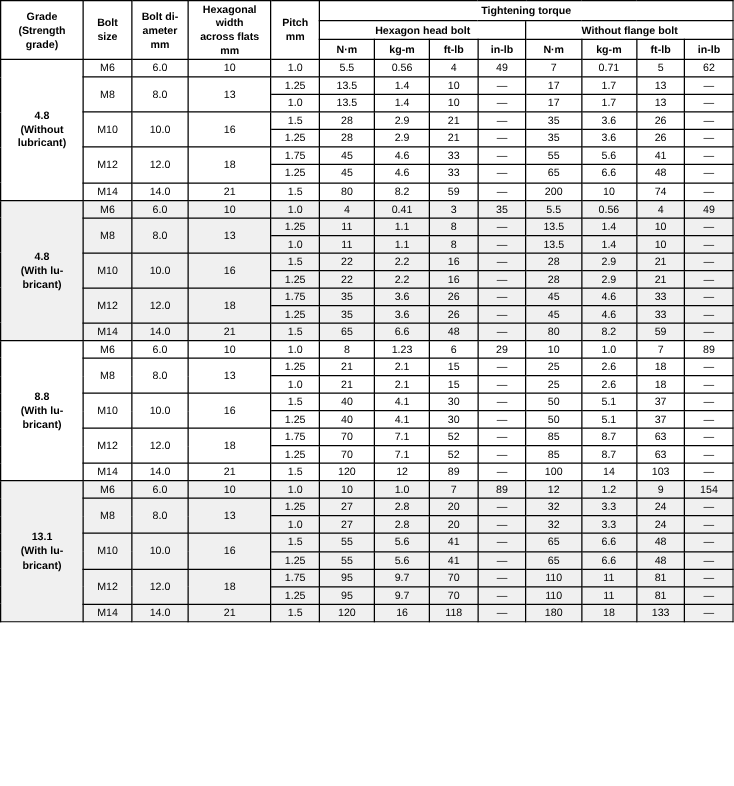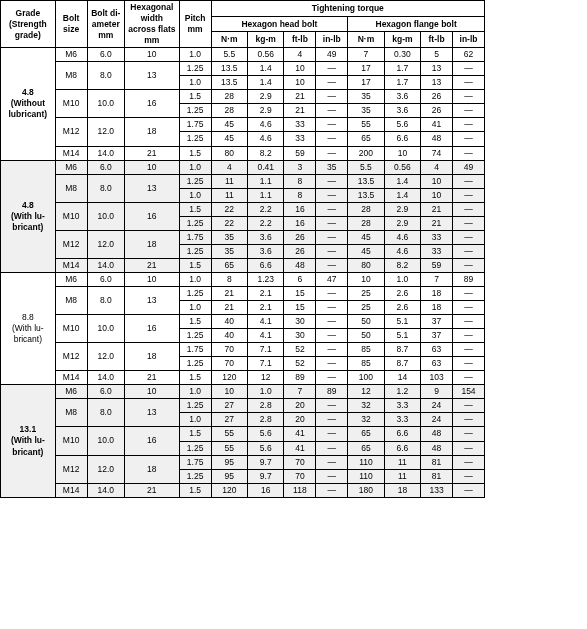--- a/index.html
+++ b/index.html
@@ -3,21 +3,21 @@
   <meta charset="utf-8">
   <style>
     * { box-sizing: border-box; margin: 0; padding: 0; }
     body {
       font-family: Arial, sans-serif;
       font-size: 9px;
       background: #fff;
       width: 587px;
     }
     .table-container {
-      width: 485px;
+      width: 587px;
       overflow: hidden;
     }
     table {
       border-collapse: collapse;
       width: 100%;
       font-size: 8.5px;
     }
     th, td {
       border: 1px solid #000;
       text-align: center;
@@ -38,21 +38,21 @@
       <tr>
         <th rowspan="3" style="width:48px;">Grade<br>(Strength<br>grade)</th>
         <th rowspan="3" style="width:28px;">Bolt<br>size</th>
         <th rowspan="3" style="width:32px;">Bolt di-<br>ameter<br>mm</th>
         <th rowspan="3" style="width:44px;">Hexagonal<br>width<br>across flats<br>mm</th>
         <th rowspan="3" style="width:28px;">Pitch<br>mm</th>
         <th colspan="8">Tightening torque</th>
       </tr>
       <tr>
         <th colspan="4">Hexagon head bolt</th>
-        <th colspan="4">Hexagon flange bolt</th>
+        <th colspan="4">Without flange bolt</th>
       </tr>
       <tr>
         <th style="width:32px;">N·m</th>
         <th style="width:32px;">kg-m</th>
         <th style="width:28px;">ft-lb</th>
         <th style="width:28px;">in-lb</th>
         <th style="width:32px;">N·m</th>
         <th style="width:32px;">kg-m</th>
         <th style="width:28px;">ft-lb</th>
         <th style="width:28px;">in-lb</th>
@@ -65,21 +65,21 @@
 lubricant)</td>
           <td rowspan="1" style="vertical-align: middle;">M6</td>
           <td rowspan="1" style="vertical-align: middle;">6.0</td>
           <td rowspan="1" style="vertical-align: middle;">10</td>
           <td>1.0</td>
           <td>5.5</td>
           <td>0.56</td>
           <td>4</td>
           <td>49</td>
           <td>7</td>
-          <td>0.30</td>
+          <td>0.71</td>
           <td>5</td>
           <td>62</td>
         </tr>
         <tr style="background: rgb(255, 255, 255);">
           <td rowspan="2" style="vertical-align: middle;">M8</td>
           <td rowspan="2" style="vertical-align: middle;">8.0</td>
           <td rowspan="2" style="vertical-align: middle;">13</td>
           <td>1.25</td>
           <td>13.5</td>
           <td>1.4</td>
@@ -265,31 +265,31 @@
           <td>65</td>
           <td>6.6</td>
           <td>48</td>
           <td>—</td>
           <td>80</td>
           <td>8.2</td>
           <td>59</td>
           <td>—</td>
         </tr>
         <tr style="background: rgb(255, 255, 255);">
-          <td rowspan="8" style="vertical-align: middle; font-weight: normal; white-space: pre-line; margin-left: 32px;">8.8
+          <td rowspan="8" style="vertical-align: middle; font-weight: bold; white-space: pre-line; margin-left: 32px;">8.8
 (With lu-
 bricant)</td>
           <td rowspan="1" style="vertical-align: middle;">M6</td>
           <td rowspan="1" style="vertical-align: middle;">6.0</td>
           <td rowspan="1" style="vertical-align: middle;">10</td>
           <td>1.0</td>
           <td>8</td>
           <td>1.23</td>
           <td>6</td>
-          <td>47</td>
+          <td>29</td>
           <td>10</td>
           <td>1.0</td>
           <td>7</td>
           <td>89</td>
         </tr>
         <tr style="background: rgb(255, 255, 255);">
           <td rowspan="2" style="vertical-align: middle;">M8</td>
           <td rowspan="2" style="vertical-align: middle;">8.0</td>
           <td rowspan="2" style="vertical-align: middle;">13</td>
           <td>1.25</td>

